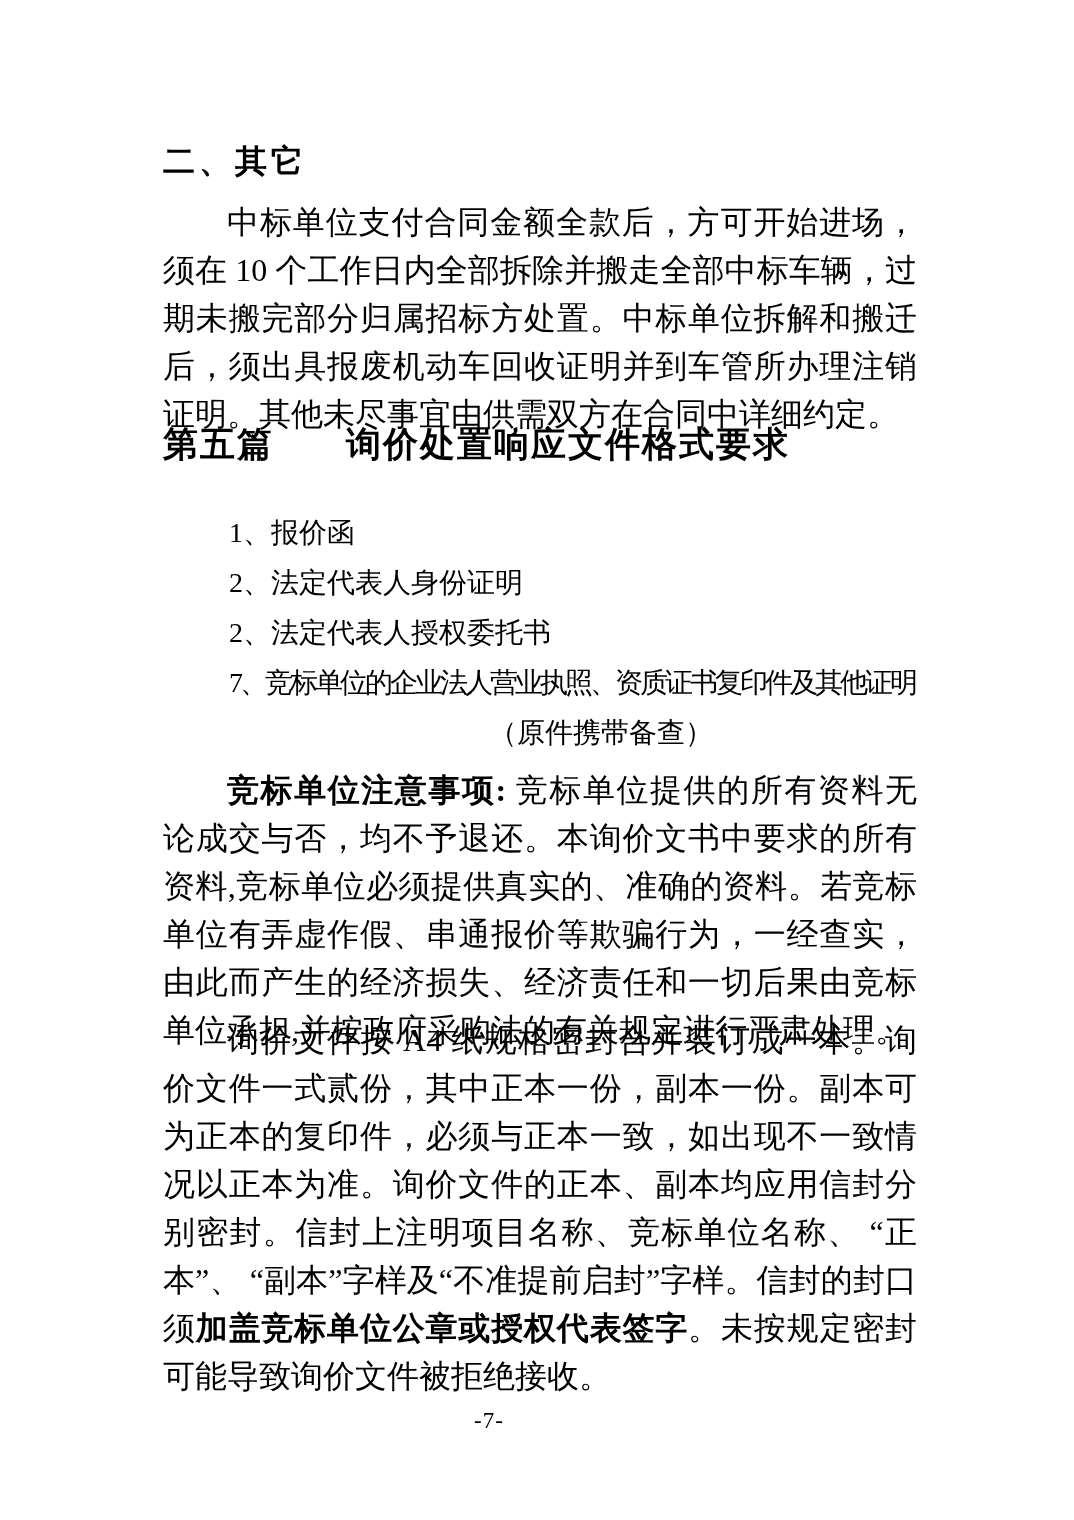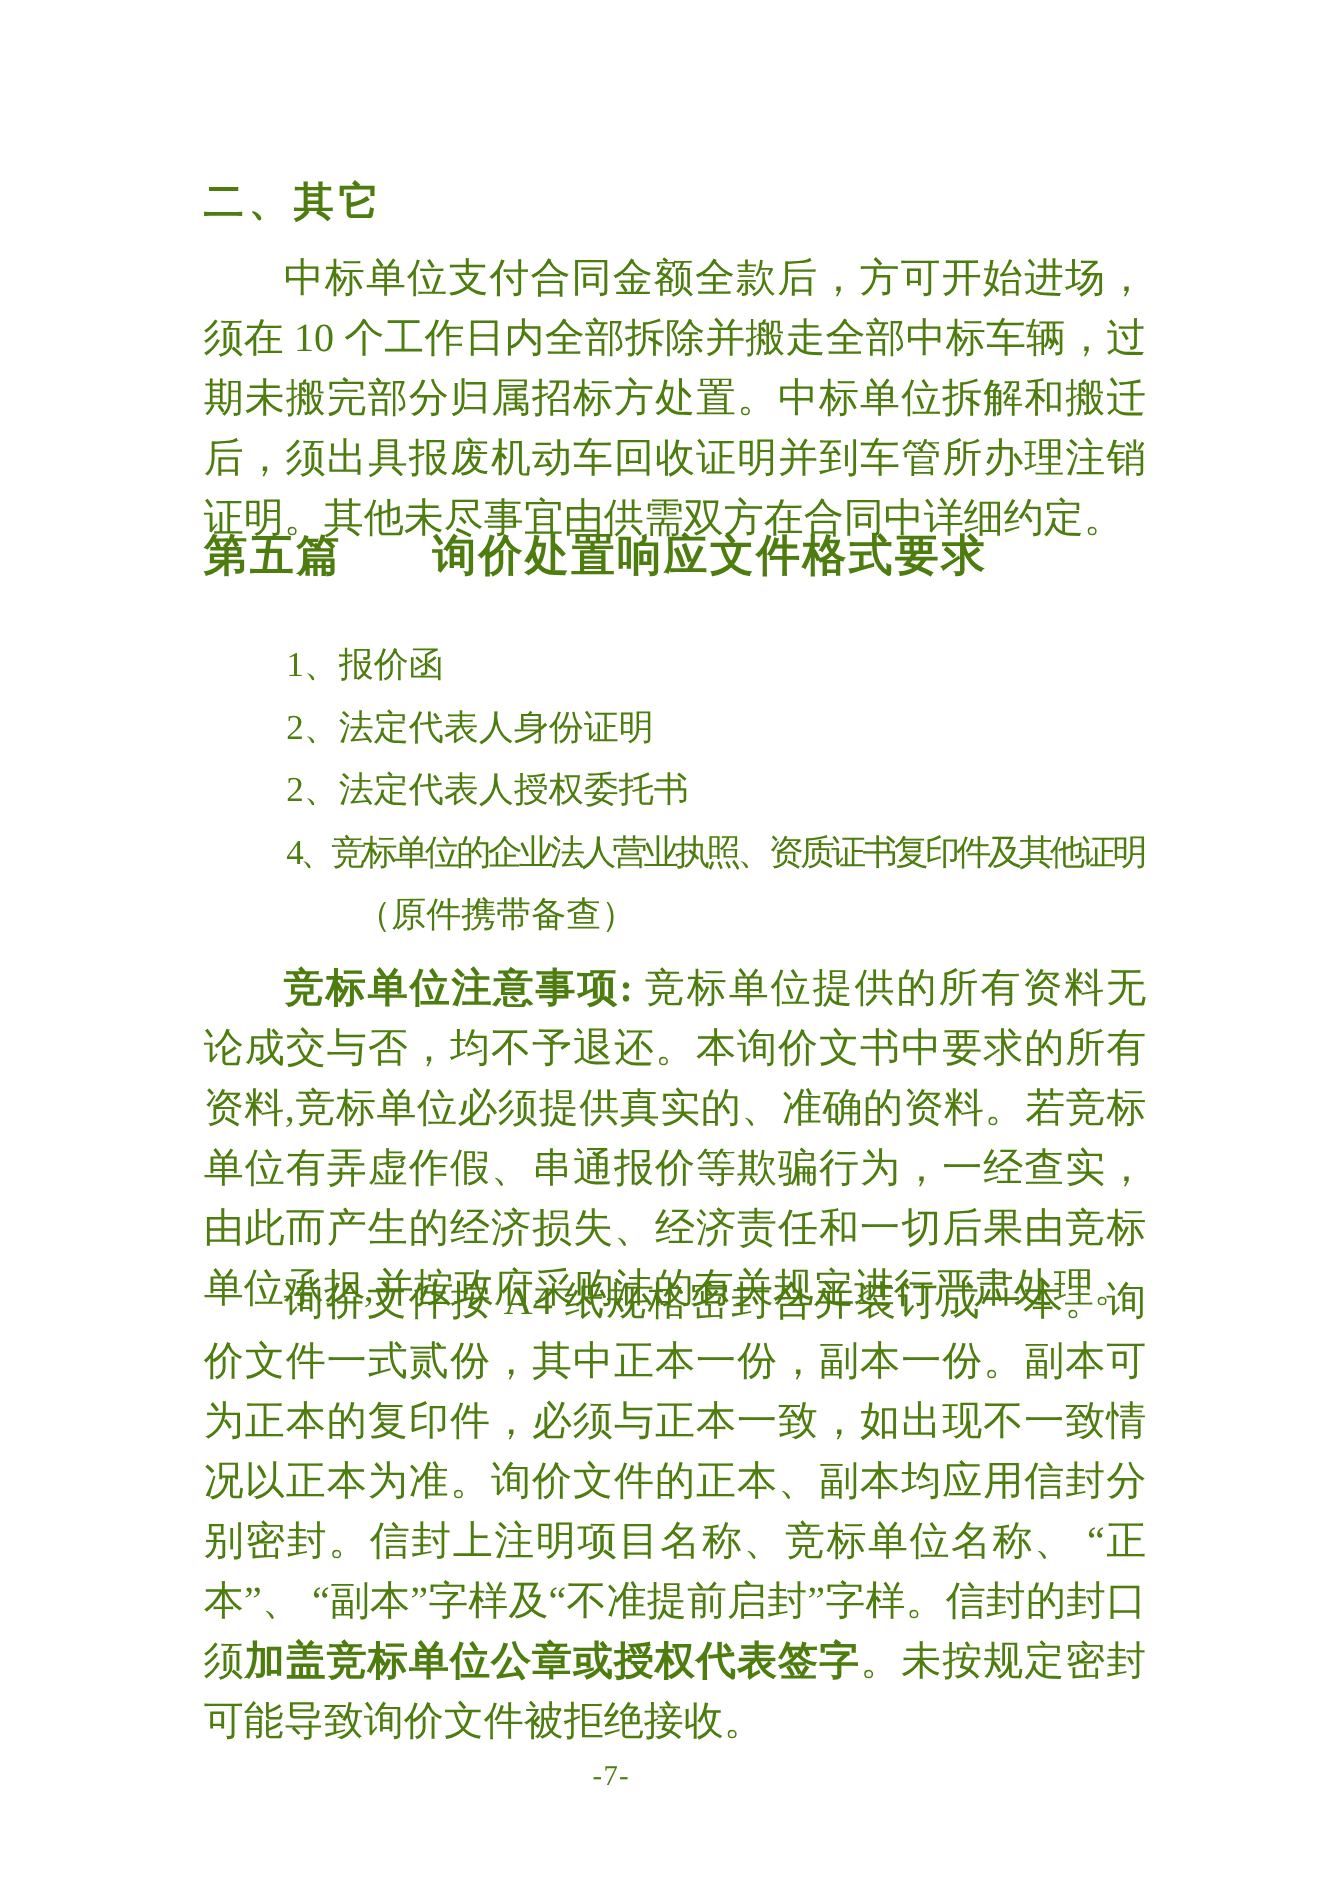--- a/index.html
+++ b/index.html
@@ -1,21 +1,21 @@
 <!DOCTYPE html>
 <html><head>
 <meta charset="utf-8">
 <style>
   html,body{margin:0;padding:0;background:#ffffff;}
   .page{
     position:relative;
     width:978px;
     height:1520px;
     background:#ffffff;
-    color:#4d7c0f;
+    color:#000000;
     font-family:"Liberation Serif","DejaVu Serif",serif;
     overflow:hidden;
   }
   .block{position:absolute;left:163px;width:754px;}
   .h-other{
     top:140px;
     font-size:32px;
     font-weight:700;
     letter-spacing:4px;
   }
@@ -35,21 +35,21 @@
   }
   .h-five .h-num{margin-right:72px;}
   .doc-list{top:508px;}
   .doc-list .li{
     font-size:28px;
     line-height:50px;
     padding-left:66px;
     white-space:nowrap;
   }
   .doc-list .li.tight{letter-spacing:-3px;}
-  .doc-list .li.cont{padding-left:122px;}
+  .doc-list .li.cont{padding-left:122px;text-align:center;}
   .p-notice{top:766px;}
   .p-sealing{top:1016px;}
   .bold-run{font-weight:700;}
   .page-number{
     position:absolute;
     left:0;
     top:1408px;
     width:100%;
     text-align:center;
     font-size:23px;
@@ -66,21 +66,21 @@
   <div class="block p-body p-other">中标单位支付合同金额全款后，方可开始进场，须在 10 个工作日内全部拆除并搬走全部中标车辆，过期未搬完部分归属招标方处置。中标单位拆解和搬迁后，须出具报废机动车回收证明并到车管所办理注销证明。其他未尽事宜由供需双方在合同中详细约定。</div>
 
   <div class="block h-five">
     <span class="h-num">第五篇</span><span>询价处置响应文件格式要求</span>
   </div>
 
   <div class="block doc-list">
     <div class="li">1、报价函</div>
     <div class="li">2、法定代表人身份证明</div>
     <div class="li">2、法定代表人授权委托书</div>
-    <div class="li tight">4、竞标单位的企业法人营业执照、资质证书复印件及其他证明</div>
+    <div class="li tight">7、竞标单位的企业法人营业执照、资质证书复印件及其他证明</div>
     <div class="li cont">（原件携带备查）</div>
   </div>
 
   <div class="block p-body p-notice">
     <span class="bold-run">竞标单位注意事项:</span><span> 竞标单位提供的所有资料无论成交与否，均不予退还。本询价文书中要求的所有资料,竞标单位必须提供真实的、准确的资料。若竞标单位有弄虚作假、串通报价等欺骗行为，一经查实，由此而产生的经济损失、经济责任和一切后果由竞标单位承担,并按政府采购法的有关规定进行严肃处理。</span>
   </div>
 
   <div class="block p-body p-sealing">
     <span>询价文件按 A4 纸规格密封合并装订成一本。询价文件一式贰份，其中正本一份，副本一份。副本可为正本的复印件，必须与正本一致，如出现不一致情况以正本为准。询价文件的正本、副本均应用信封分别密封。信封上注明项目名称、竞标单位名称、 “正本”、 “副本”字样及“不准提前启封”字样。信封的封口须</span><span class="bold-run">加盖竞标单位公章或授权代表签字</span><span>。未按规定密封可能导致询价文件被拒绝接收。</span>
   </div>

